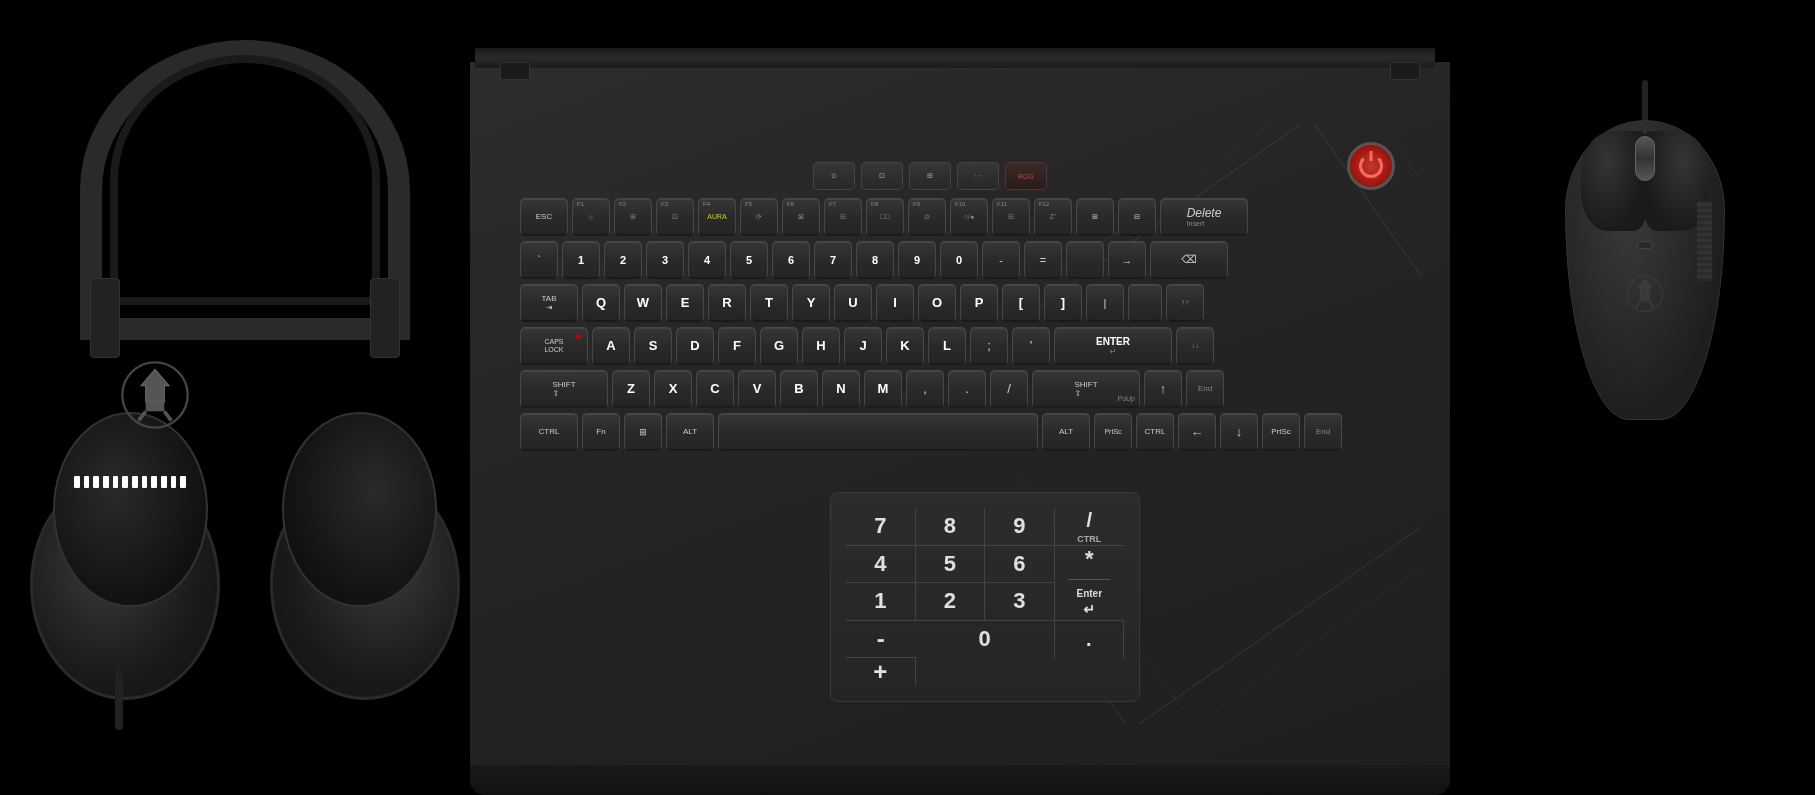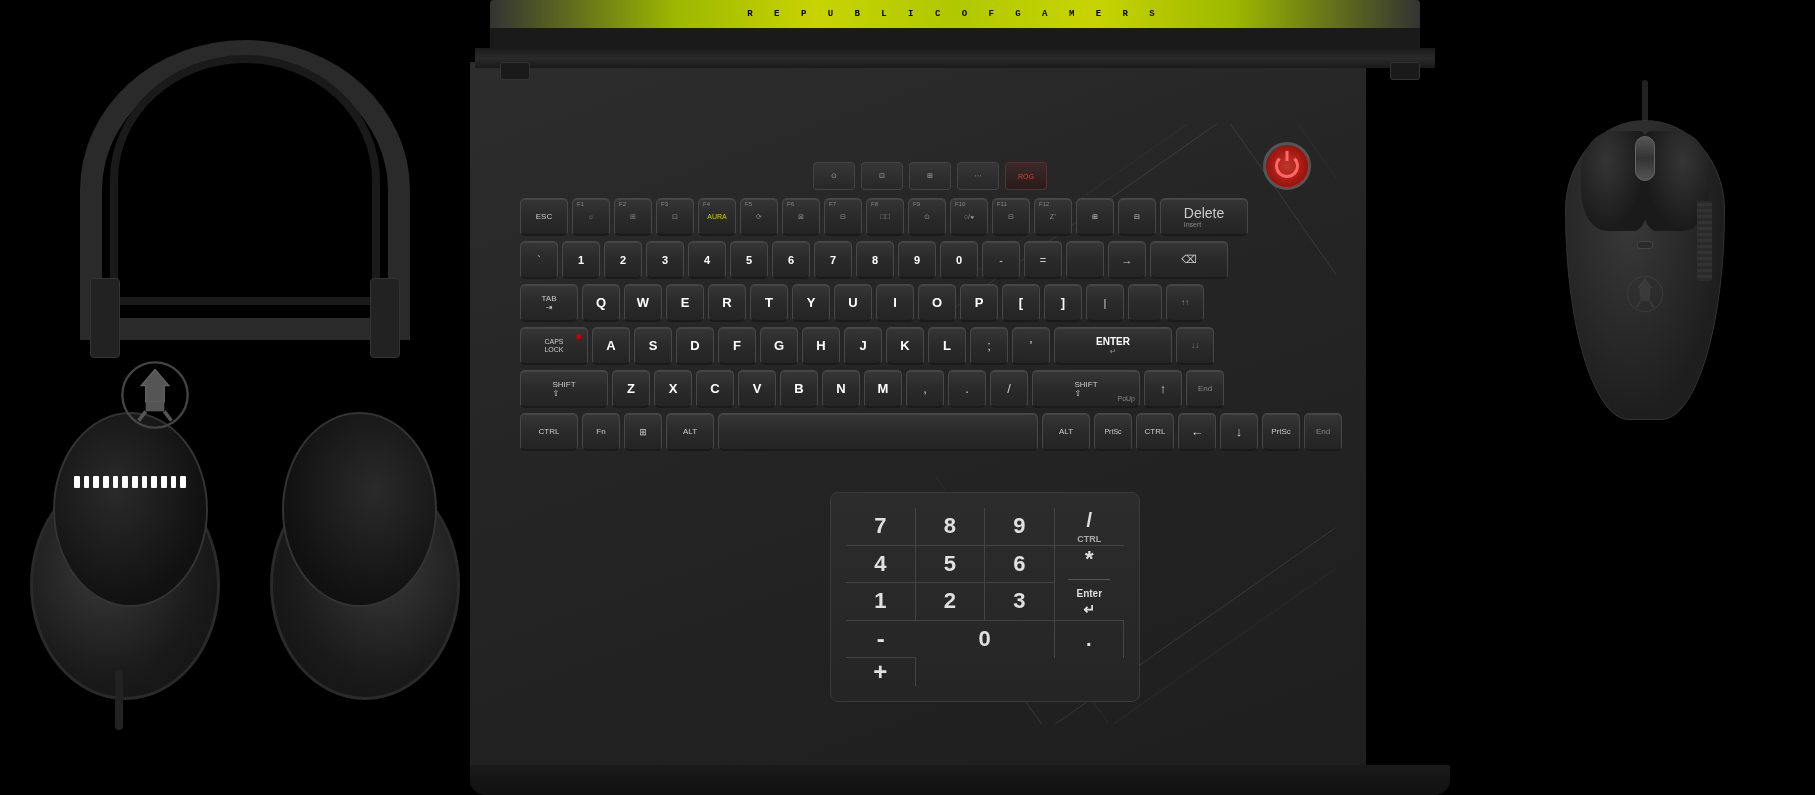--- a/index.html
+++ b/index.html
@@ -211,21 +211,21 @@
       width: 960px;
       height: 20px;
       background: linear-gradient(180deg, #1a1a1a, #2a2a2a, #1a1a1a);
       z-index: 3;
     }
 
     .laptop-body {
       position: absolute;
       top: 62px;
       left: 0;
-      width: 896px;
+      width: 980px;
       height: 733px;
       background: linear-gradient(160deg, #2d2d2d 0%, #252525 40%, #1e1e1e 100%);
       border-radius: 0 0 20px 20px;
       z-index: 1;
     }
 
     
     .rog-diagonal {
       position: absolute;
       top: 62px;
@@ -616,26 +616,20 @@
 
     <div class="headphone-cup-right">
       <div class="headphone-cup-right-inner"></div>
     </div>
 
     <div class="headphone-cable"></div>
   </div>
 
   <div class="laptop">
 
-    <div class="laptop-screen-top">
-      <div class="laptop-screen-strip">
-        <span class="strip-text">R E P U B L I C   O F   G A M E R S</span>
-      </div>
-
-    </div>
 
     <div class="camera-left"></div>
     <div class="camera-right"></div>
 
     <div class="laptop-hinge"></div>
 
     <div class="laptop-body">
 
       <div class="rog-diagonal">
         <div class="rog-diagonal-line"></div>
@@ -721,21 +715,21 @@
               <span style="font-size:7px;color:#888;">Z⁺</span>
             </div>
             <div class="key key-standard">
                 <span style="font-size:7px;">⊞</span>
               </div>
             <div class="key key-standard">
                 <span style="font-size:7px;">⊟</span>
               </div>
             <div class="key key-widest">
               <div>
-                <div style="font-size:14px;color:#ccc;">Delete</div>
+                <div style="font-size:12px;color:#ccc;font-style:italic;">Delete</div>
                 <div style="font-size:7px;color:#888;">Insert</div>
               </div>
             </div>
           </div>
 
           <div class="key-row">
             <div class="key key-standard">
                 <span style="font-size:11px;">`</span>
               </div>
             <div class="key key-standard">

